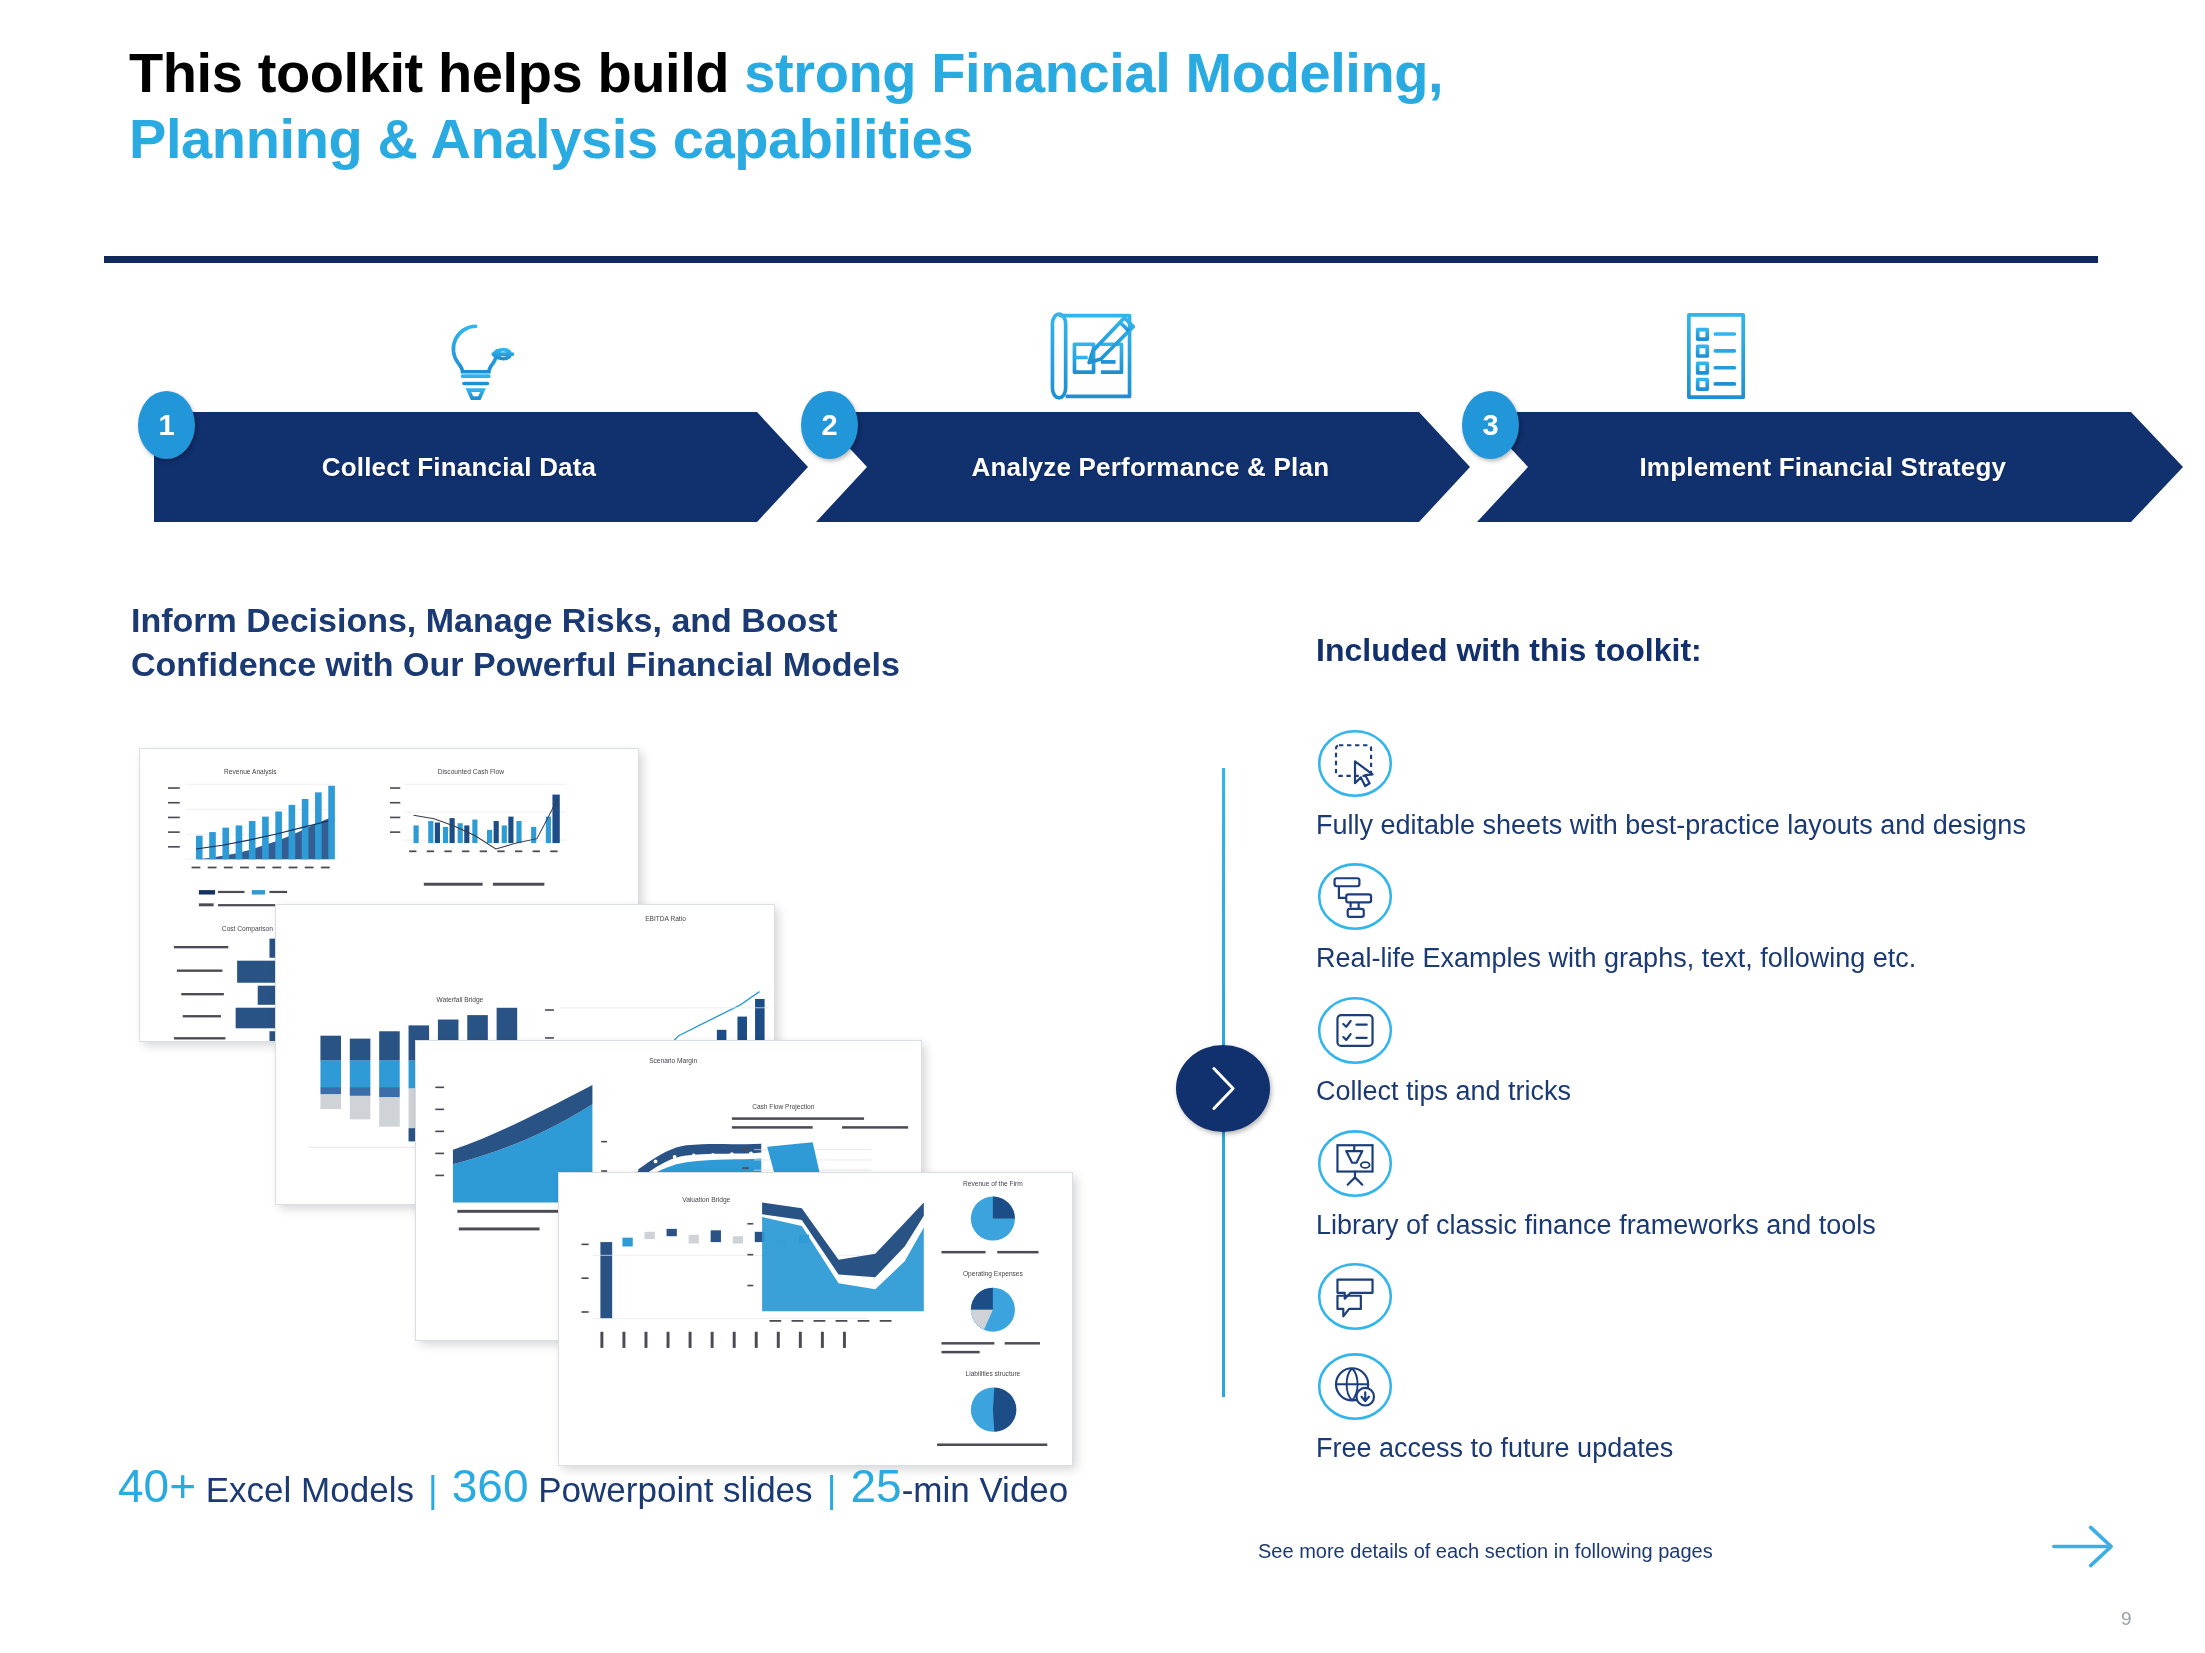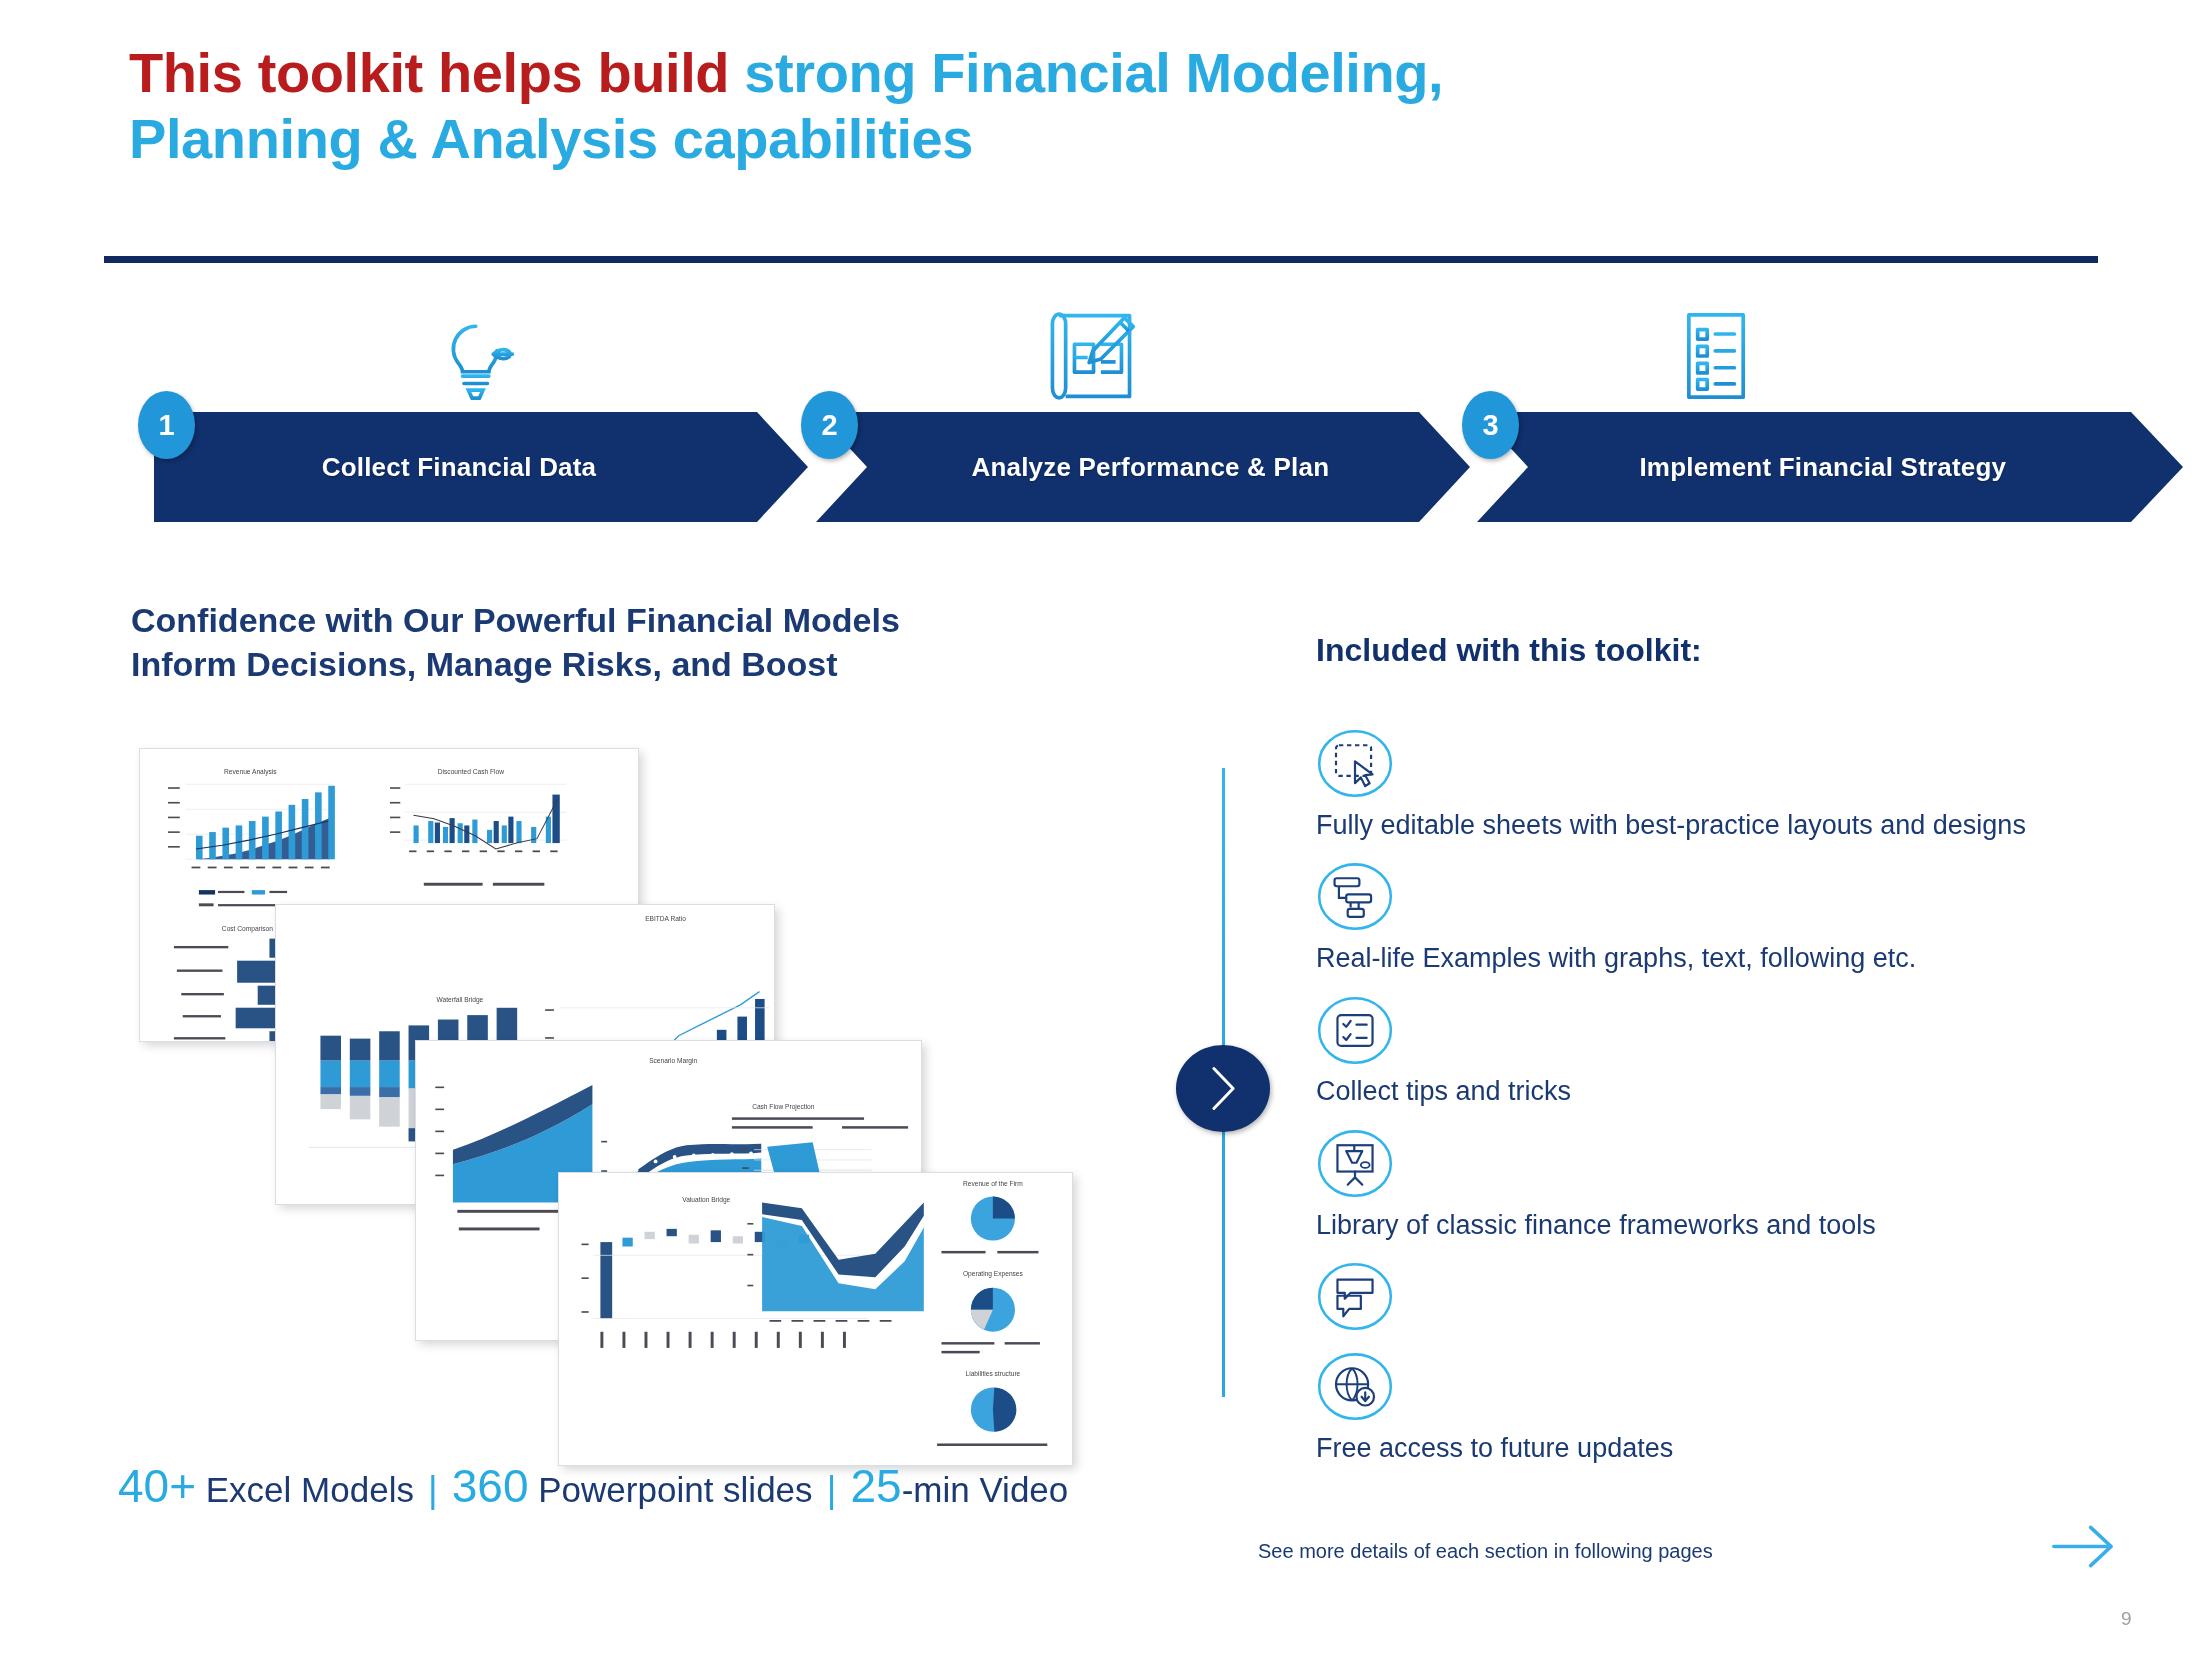--- a/index.html
+++ b/index.html
@@ -7,21 +7,21 @@
   body {
     background: #ffffff;
     font-family: "Liberation Sans", sans-serif;
     position: relative;
     overflow: hidden;
   }
 
   
   .title-block { position: absolute; left: 129px; top: 40px; width: 1985px; }
   .title-line { font-size: 56px; font-weight: bold; line-height: 1.18; letter-spacing: -0.4px; white-space: nowrap; }
-  .t-navy { color: #b91c1c; }
+  .t-navy { color: #000000; }
   .t-cyan { color: #29ABE2; }
 
   .title-rule {
     position: absolute; left: 104px; top: 256px; width: 1994px; height: 6.6px;
     background: #112a5e;
   }
 
   
   .process { position: absolute; left: 154px; top: 412px; width: 1882px; height: 110px; }
   .chev {
@@ -198,22 +198,22 @@
   </div>
   <div class="chev c3">
     <span class="chev-label">Implement Financial  Strategy</span>
   </div>
   <div class="step-badge b1">1</div>
   <div class="step-badge b2">2</div>
   <div class="step-badge b3">3</div>
 </div>
 
 <div class="left-head">
+  <div>Inform Decisions, Manage Risks, and Boost</div>
   <div>Confidence with Our Powerful Financial Models</div>
-  <div>Inform Decisions, Manage Risks, and Boost</div>
 </div>
 
 <div class="stack">
 
   <div class="sheet s1">
     <svg width="500" height="294" viewBox="0 0 680 400">
       <g filter="url(#bl1)">
         <defs>
             <filter id="bl1">
               <feGaussianBlur stdDeviation="0.55"></feGaussianBlur>

